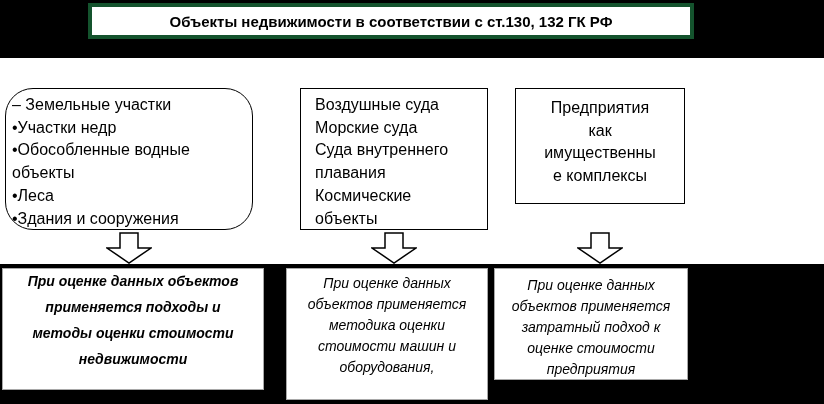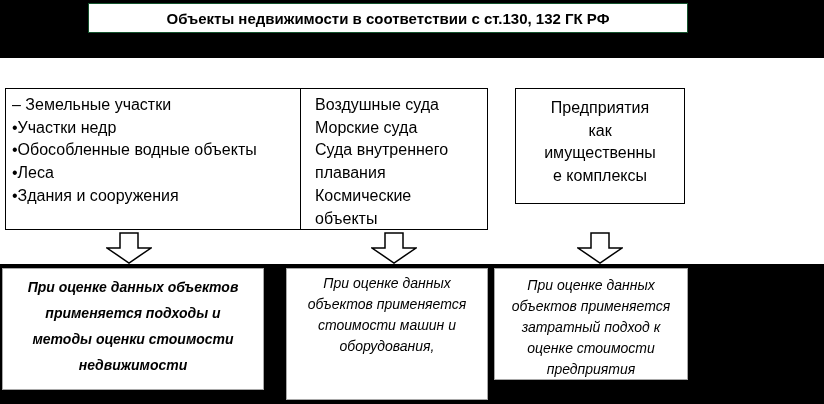--- a/index.html
+++ b/index.html
@@ -8,43 +8,43 @@
     background:#ffffff; overflow:hidden;
     font-family:"Liberation Sans","DejaVu Sans",sans-serif;
     color:#000;
   }
   .band { position:absolute; left:0; width:824px; background:#000; }
   .top-band { top:0; height:58px; }
   .bottom-band { top:264px; height:140px; }
 
   .title-box {
     position:absolute; left:88px; top:3px; width:598px; height:28px;
-    background:#fff; border:1px solid #14532d;
+    background:#fff; border:4px solid #14532d;
     display:flex; align-items:center; justify-content:center;
     font-size:15px; font-weight:bold;
   }
 
   .tbox {
     position:absolute; top:88px; background:#fff; border:1px solid #000;
     font-size:16px; line-height:1.42; box-sizing:border-box;
   }
-  .tbox1 { left:5px;  width:296px; height:142px; padding:5px 6px; }
+  .tbox1 { left:5px;  width:248px; height:142px; padding:5px 6px;border-radius:28px; }
   .tbox2 { left:300px; width:188px; height:142px; padding:5px 14px; }
   .tbox3 { left:515px; width:170px; height:116px; padding:8px 6px; text-align:center; }
 
   .arrow { position:absolute; top:232px; width:46px; height:32px; }
   .arrow1 { left:106px; }
   .arrow2 { left:371px; }
   .arrow3 { left:577px; }
 
   .bbox {
     position:absolute; top:268px; background:#fff; border:1px solid #a8a8a8;
     box-sizing:border-box; text-align:center; font-style:italic; font-size:14px;
   }
-  .bbox1 { left:2px;   width:262px; height:122px; font-weight:bold; line-height:1.85; padding-top:6px; }
+  .bbox1 { left:2px;   width:262px; height:122px; font-weight:bold; line-height:1.85; }
   .bbox2 { left:286px; width:202px; height:132px; line-height:1.5; padding-top:4px; }
   .bbox3 { left:494px; width:194px; height:112px; line-height:1.5; padding-top:6px; }
 </style>
 </head>
 <body>
 
 <div class="canvas">
 
   <div class="band top-band"></div>
   <div class="band bottom-band"></div>
@@ -88,20 +88,21 @@
   <div class="bbox bbox1">
     <div>При оценке данных объектов</div>
     <div>применяется подходы и</div>
     <div>методы оценки стоимости</div>
     <div>недвижимости</div>
   </div>
 
   <div class="bbox bbox2">
     <div>При оценке данных</div>
     <div>объектов применяется</div>
+    <div>методика оценки</div>
     <div>стоимости машин и</div>
     <div>оборудования,</div>
   </div>
 
   <div class="bbox bbox3">
     <div>При оценке данных</div>
     <div>объектов применяется</div>
     <div>затратный подход к</div>
     <div>оценке стоимости</div>
     <div>предприятия</div>

